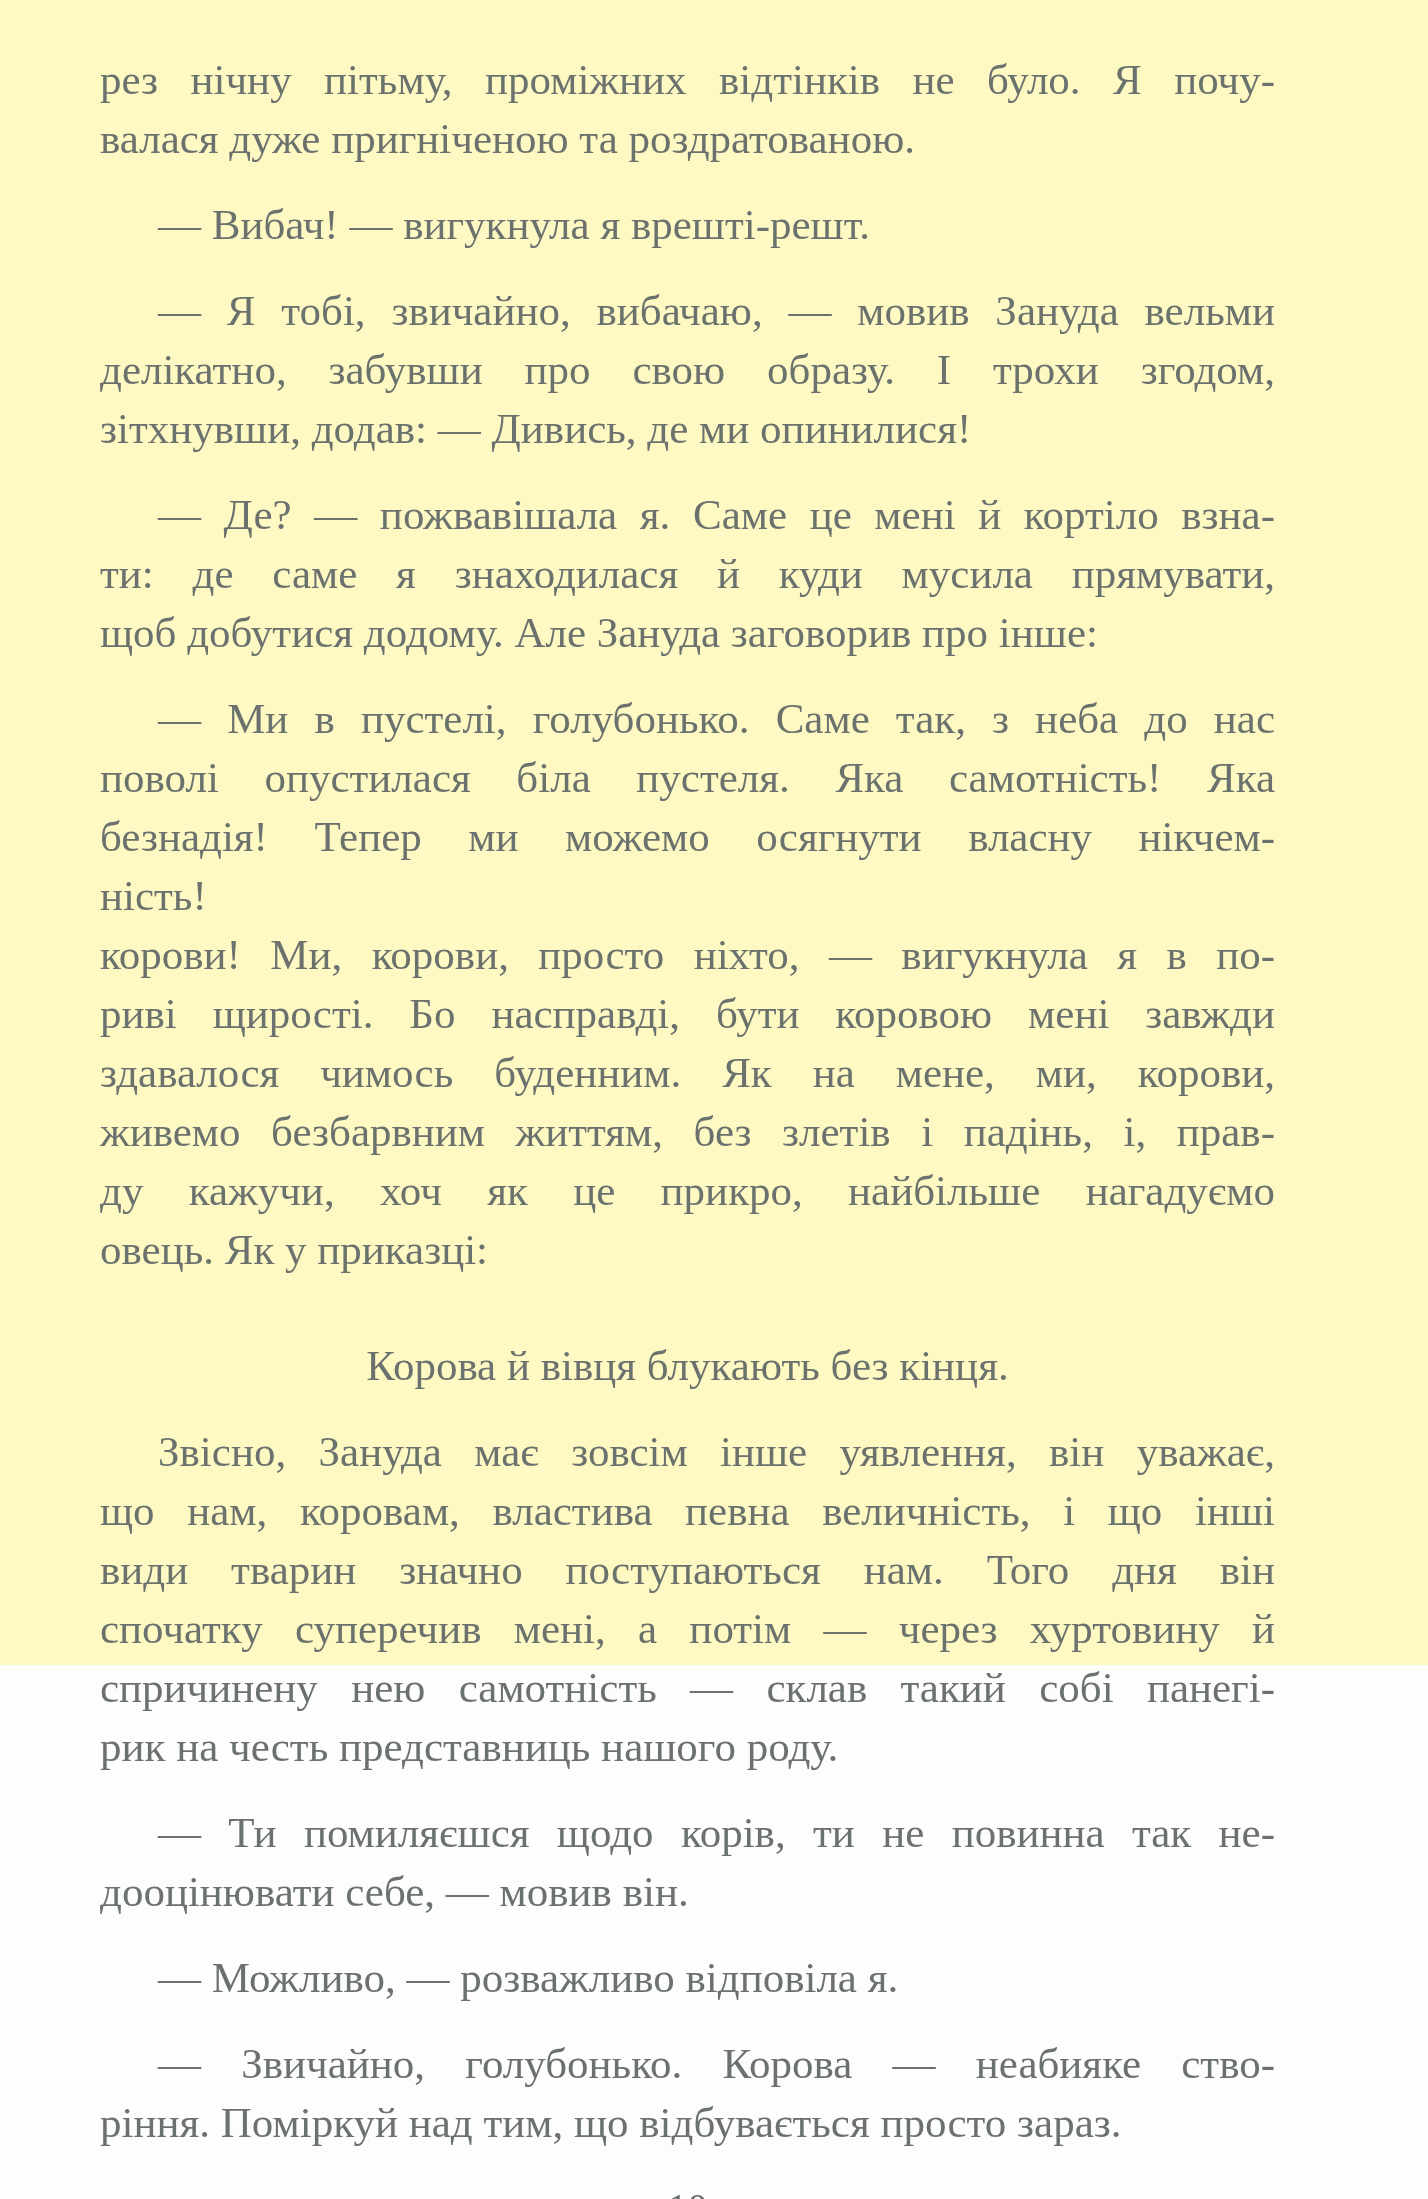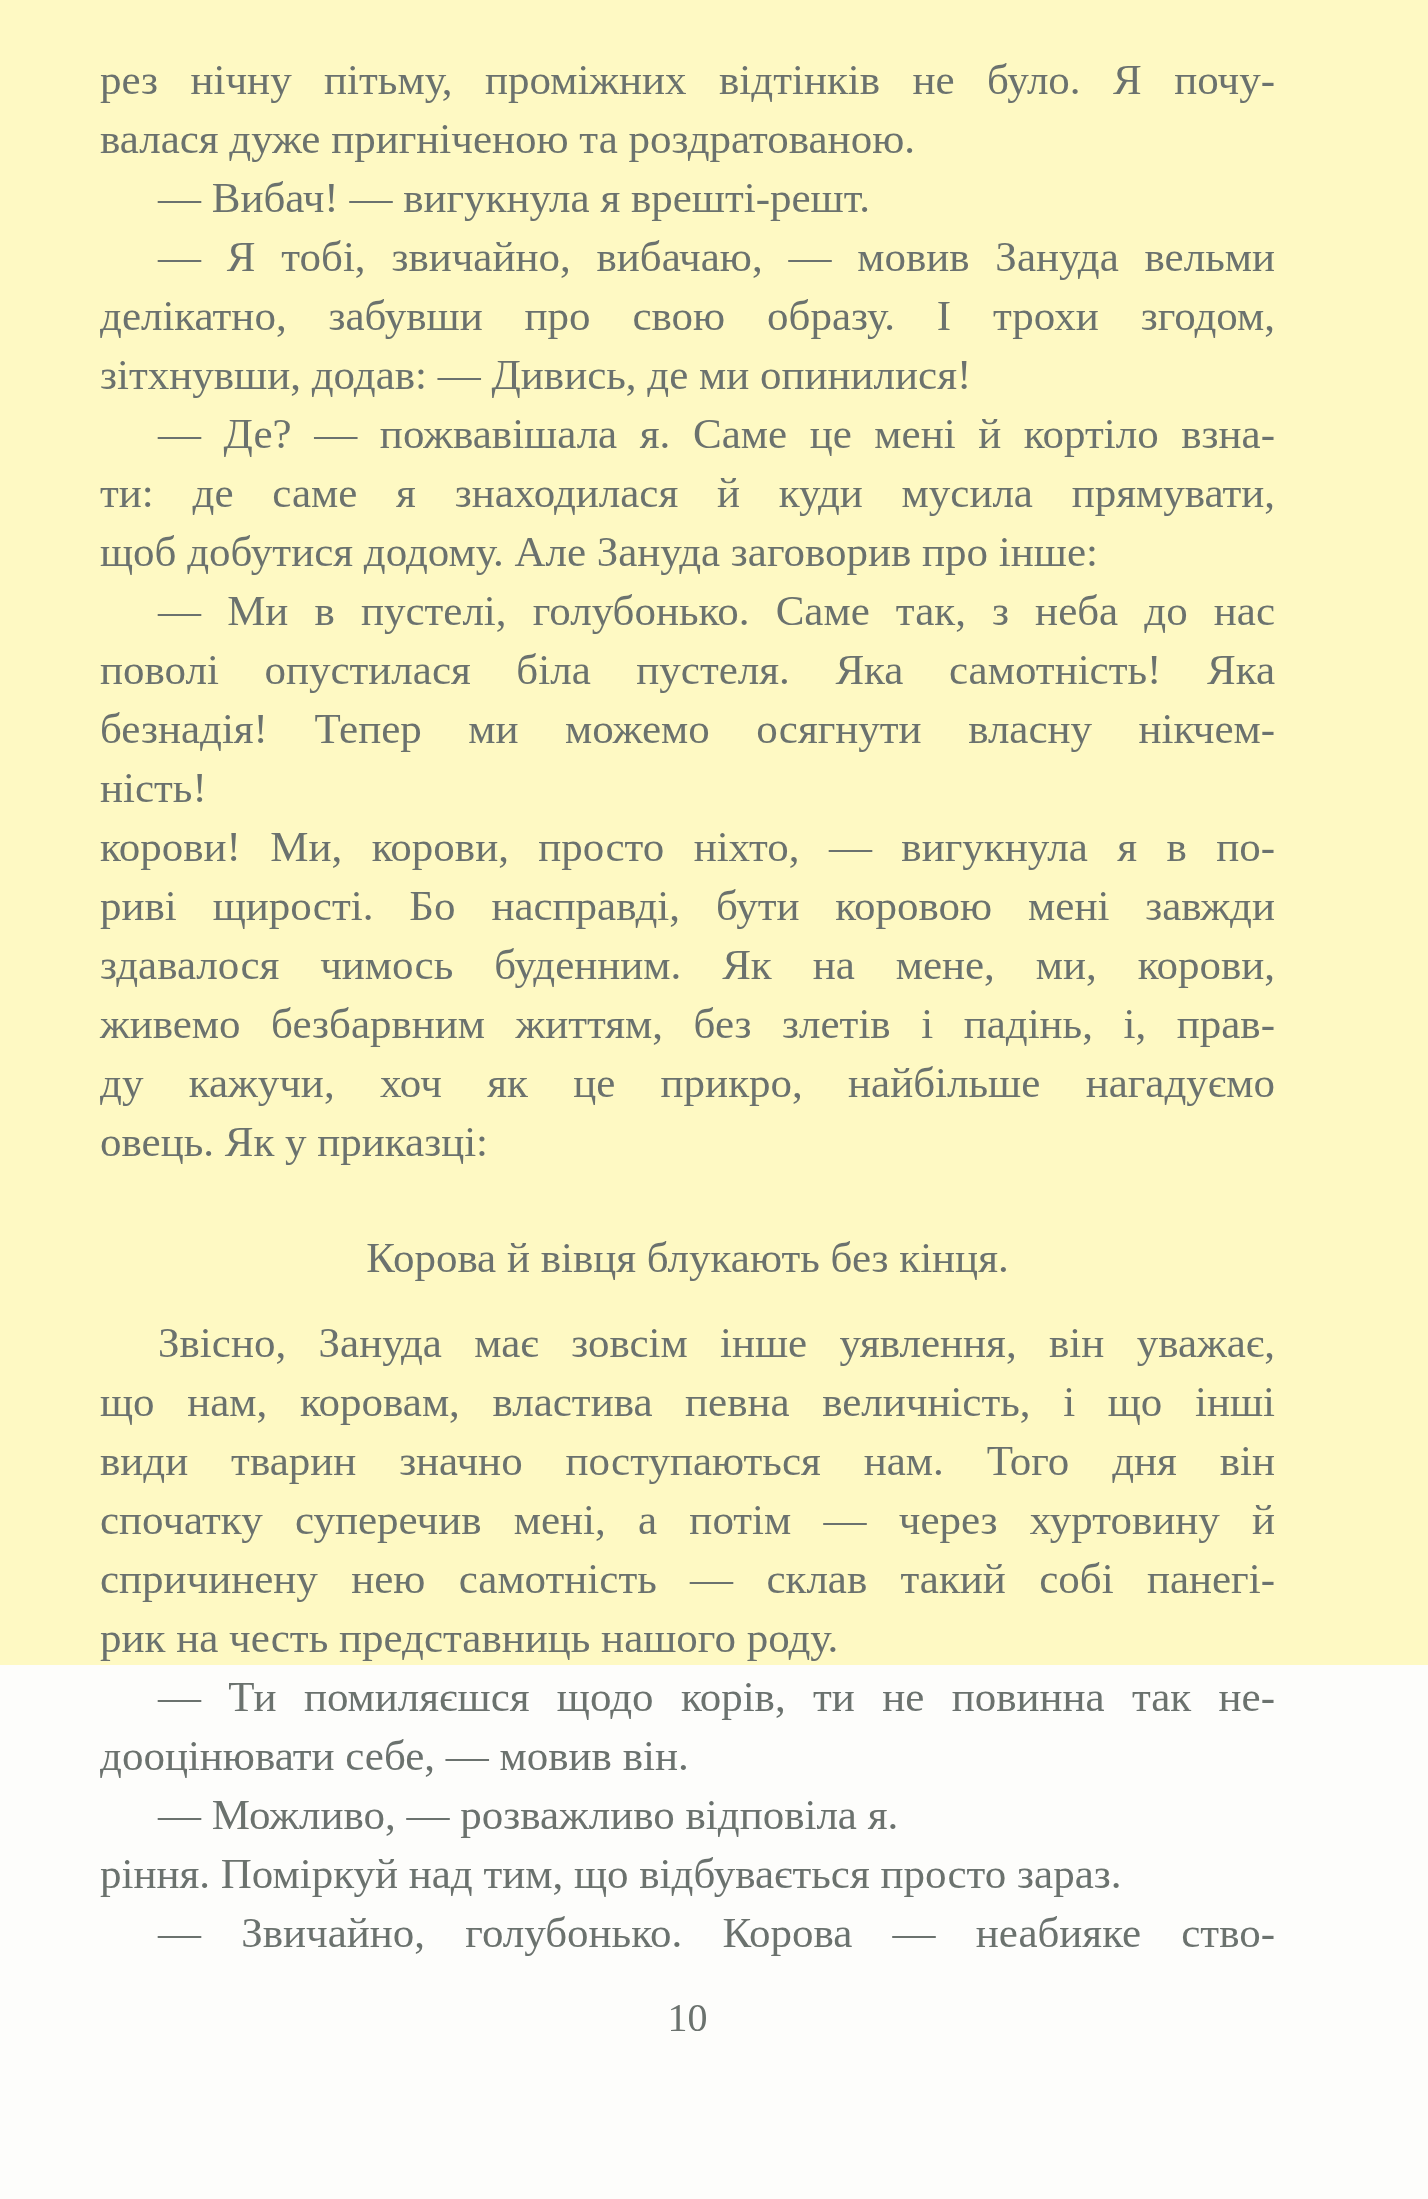--- a/index.html
+++ b/index.html
@@ -34,20 +34,21 @@
   }
   .line {
     text-align: justify;
     text-align-last: justify;
   }
   .line.end {
     text-align-last: left;
   }
   .line.ind {
     text-indent: 58px;
+    margin-top: 27px;
   }
   .line.prov {
     text-align: left;
     text-align-last: center;
     margin-top: 57px;
     margin-bottom: 26px;
   }
   .pagenum {
     margin-top: 26px;
     text-align: center;
@@ -84,18 +85,18 @@
         <div class="line prov">Корова й вівця блукають без кінця.</div>
         <div class="line ind">Звісно, Зануда має зовсім інше уявлення, він уважає,</div>
         <div class="line">що нам, коровам, властива певна величність, і що інші</div>
         <div class="line">види тварин значно поступаються нам. Того дня він</div>
         <div class="line">спочатку суперечив мені, а потім — через хуртовину й</div>
         <div class="line">спричинену нею самотність — склав такий собі панегі-</div>
         <div class="line end">рик на честь представниць нашого роду.</div>
         <div class="line ind">— Ти помиляєшся щодо корів, ти не повинна так не-</div>
         <div class="line end">дооцінювати себе, — мовив він.</div>
         <div class="line ind end">— Можливо, — розважливо відповіла я.</div>
+        <div class="line ind">— Звичайно, голубонько. Корова — неабияке ство-</div>
         <div class="line end">ріння. Поміркуй над тим, що відбувається просто зараз.</div>
-        <div class="line ind">— Звичайно, голубонько. Корова — неабияке ство-</div>
       </div>
     <div class="pagenum">10</div>
   </div>
 </div>
 
 </body></html>

